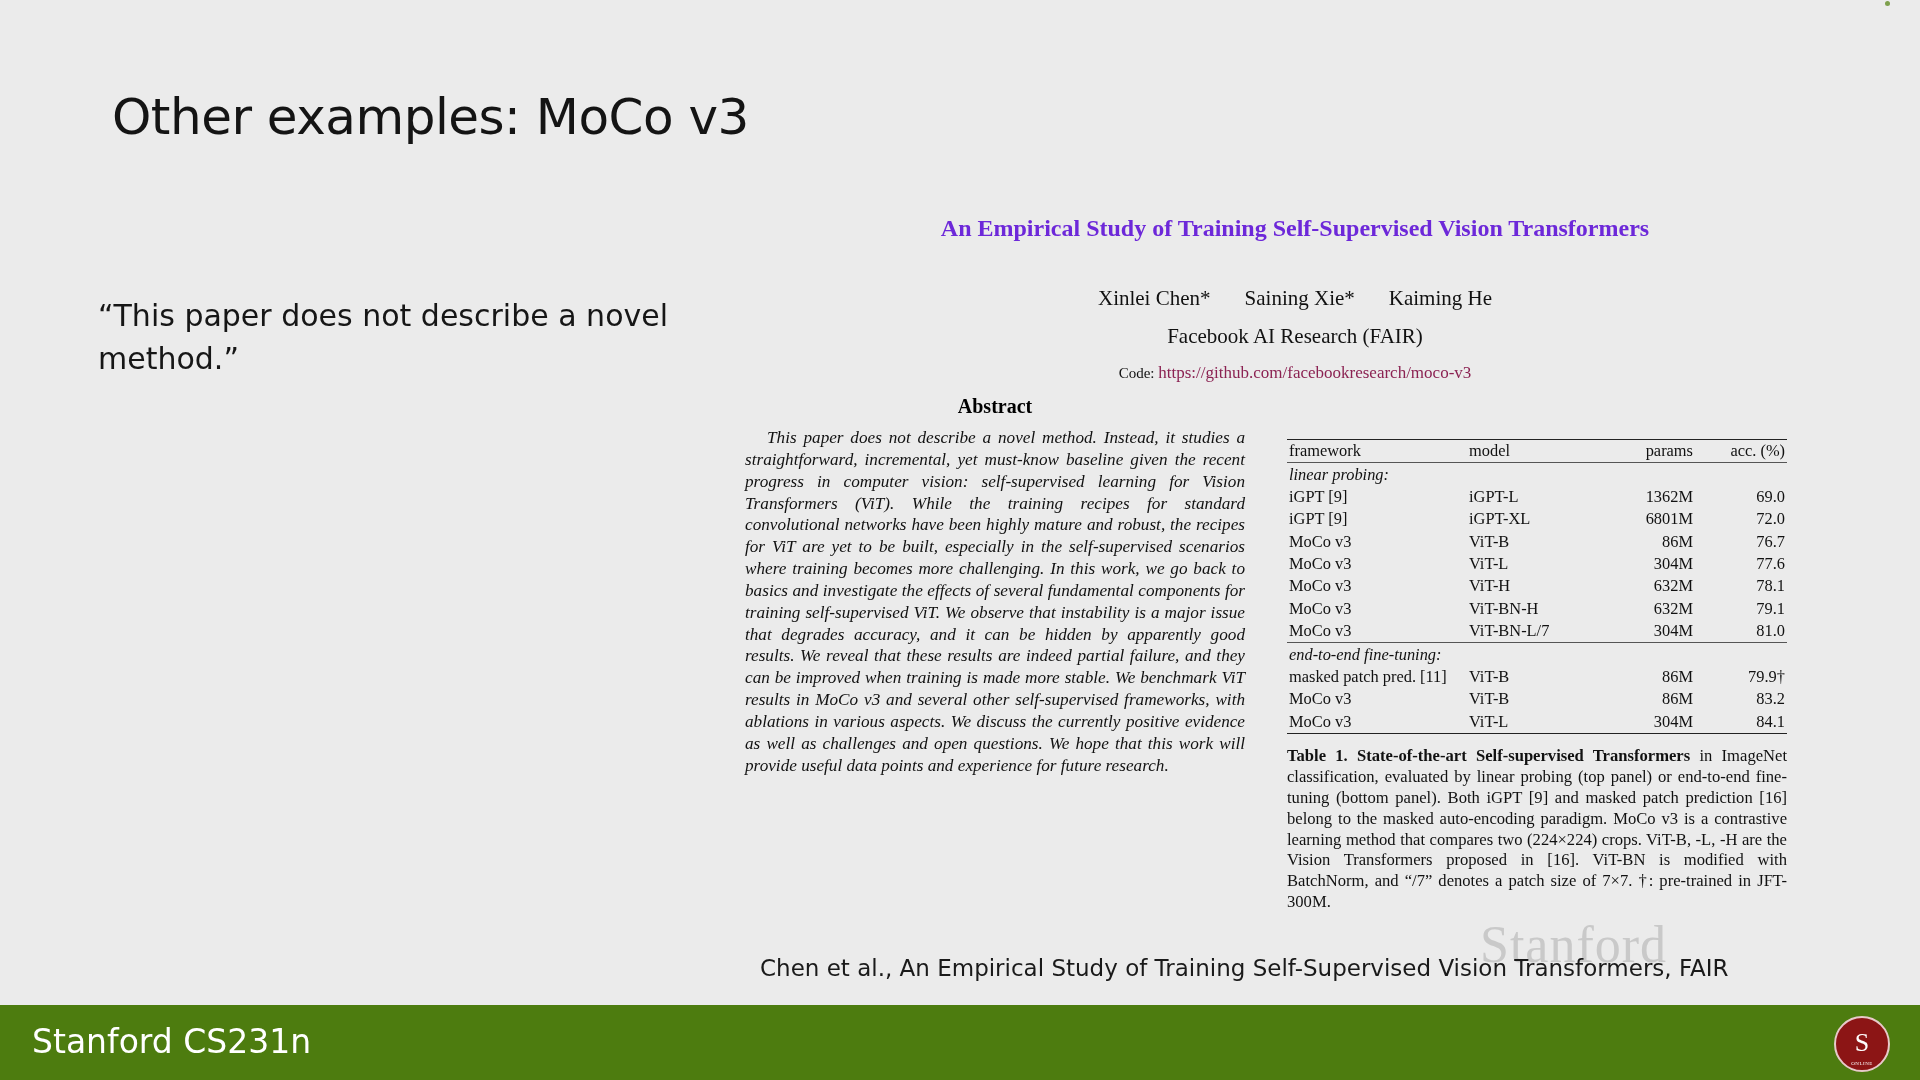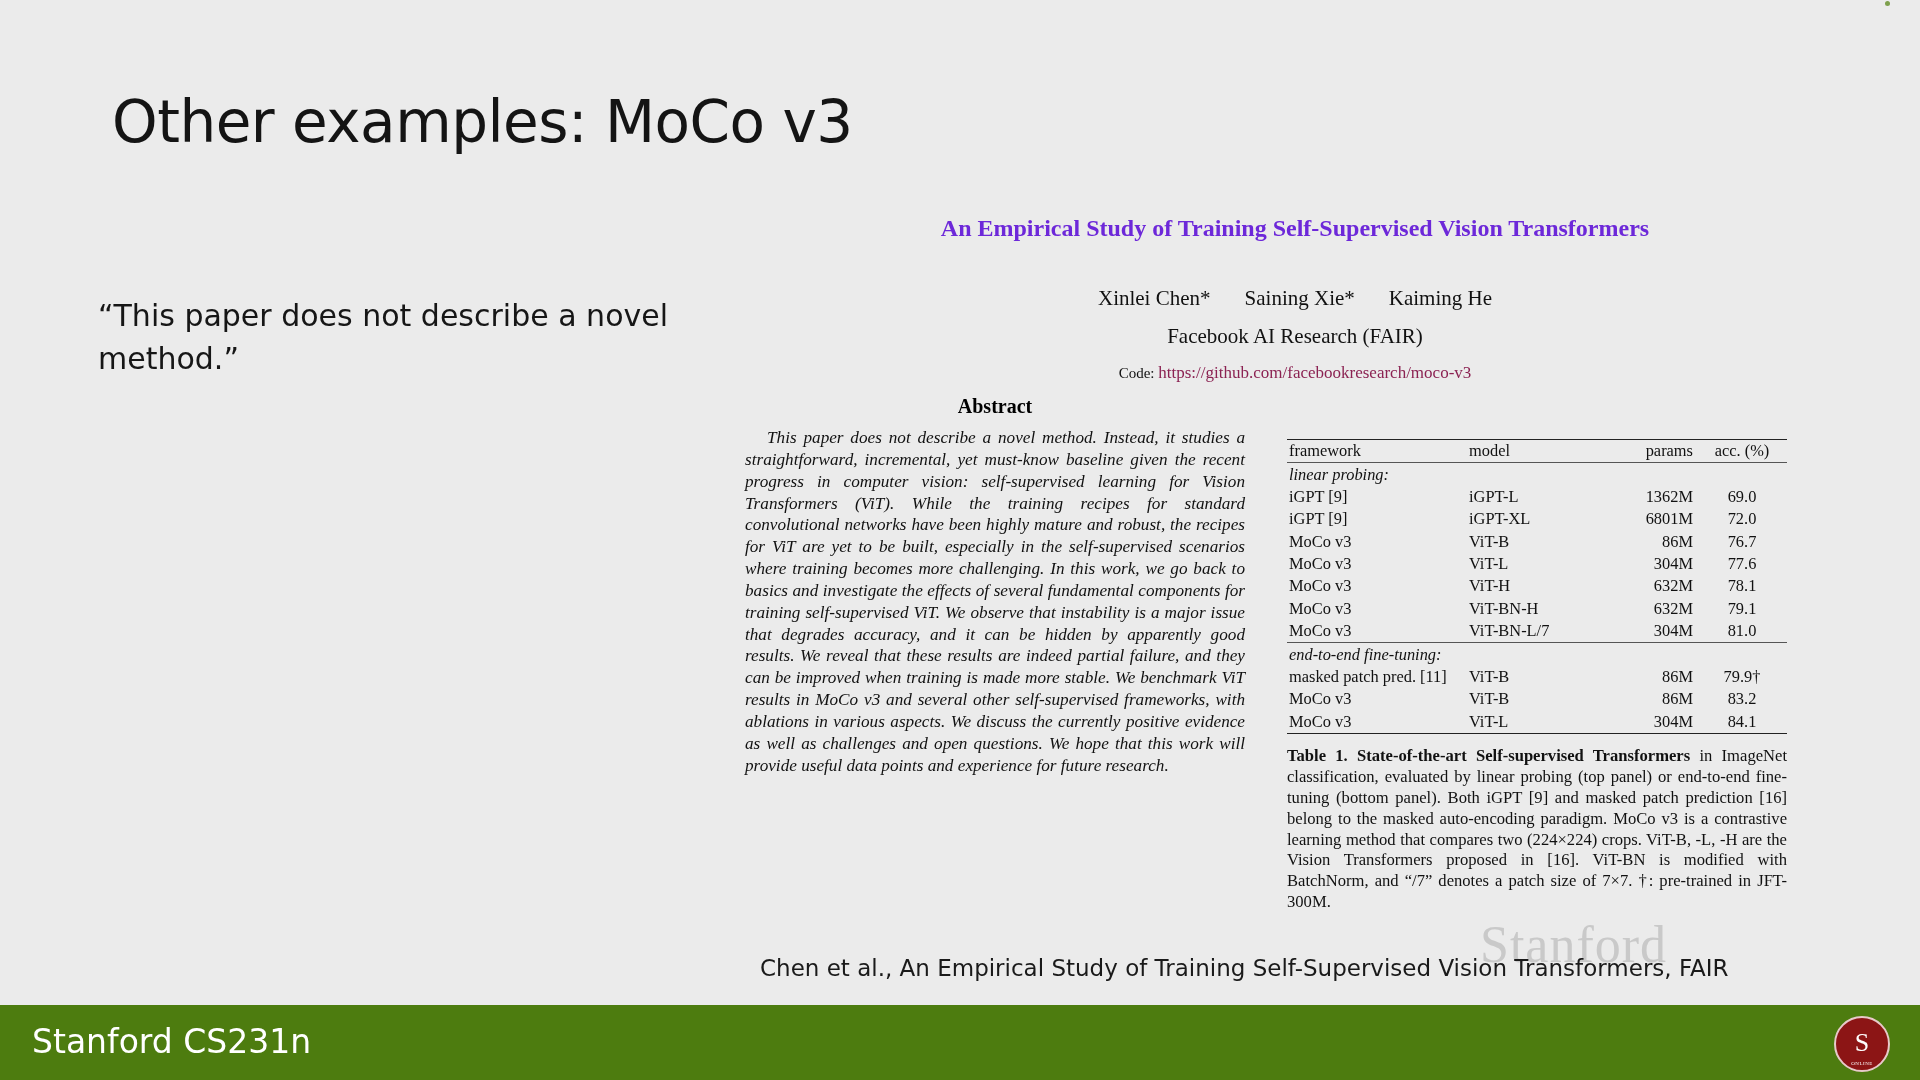--- a/index.html
+++ b/index.html
@@ -36,21 +36,21 @@
     width: 5px; height: 5px;
     border-radius: 50%;
     background: #7ea04d;
   }
 
   
   .slide-title {
     position: absolute;
     left: 112px;
     top: 88px;
-    font-size: 58px;
+    font-size: 50px;
     font-weight: 400;
     color: #141414;
     letter-spacing: -0.5px;
     font-family: "DejaVu Sans", sans-serif;
   }
 
   
   .quote {
     position: absolute;
     left: 98px;
@@ -139,21 +139,21 @@
     font-family: "Liberation Serif", serif;
     font-size: 16.4px;
     color: #111;
   }
   table.res td, table.res th {
     padding: 1.2px 2px;
     text-align: left;
     font-weight: normal;
   }
   table.res .num { text-align: right; padding-right: 4px; }
-  table.res .acc { text-align: center; padding-right: 2px; }
+  table.res .acc { text-align: right; padding-right: 2px; }
   .rule-top td { border-top: 1.6px solid #222; }
   .rule-mid td { border-top: 1px solid #555; }
   .rule-bot td { border-bottom: 1.6px solid #222; }
   .sect { font-style: italic; }
   .bold { font-weight: bold; }
   .hdr td { border-bottom: 1px solid #555; }
   .colw1 { width: 180px; }
   .colw2 { width: 135px; }
   .colw3 { width: 95px; }
 

